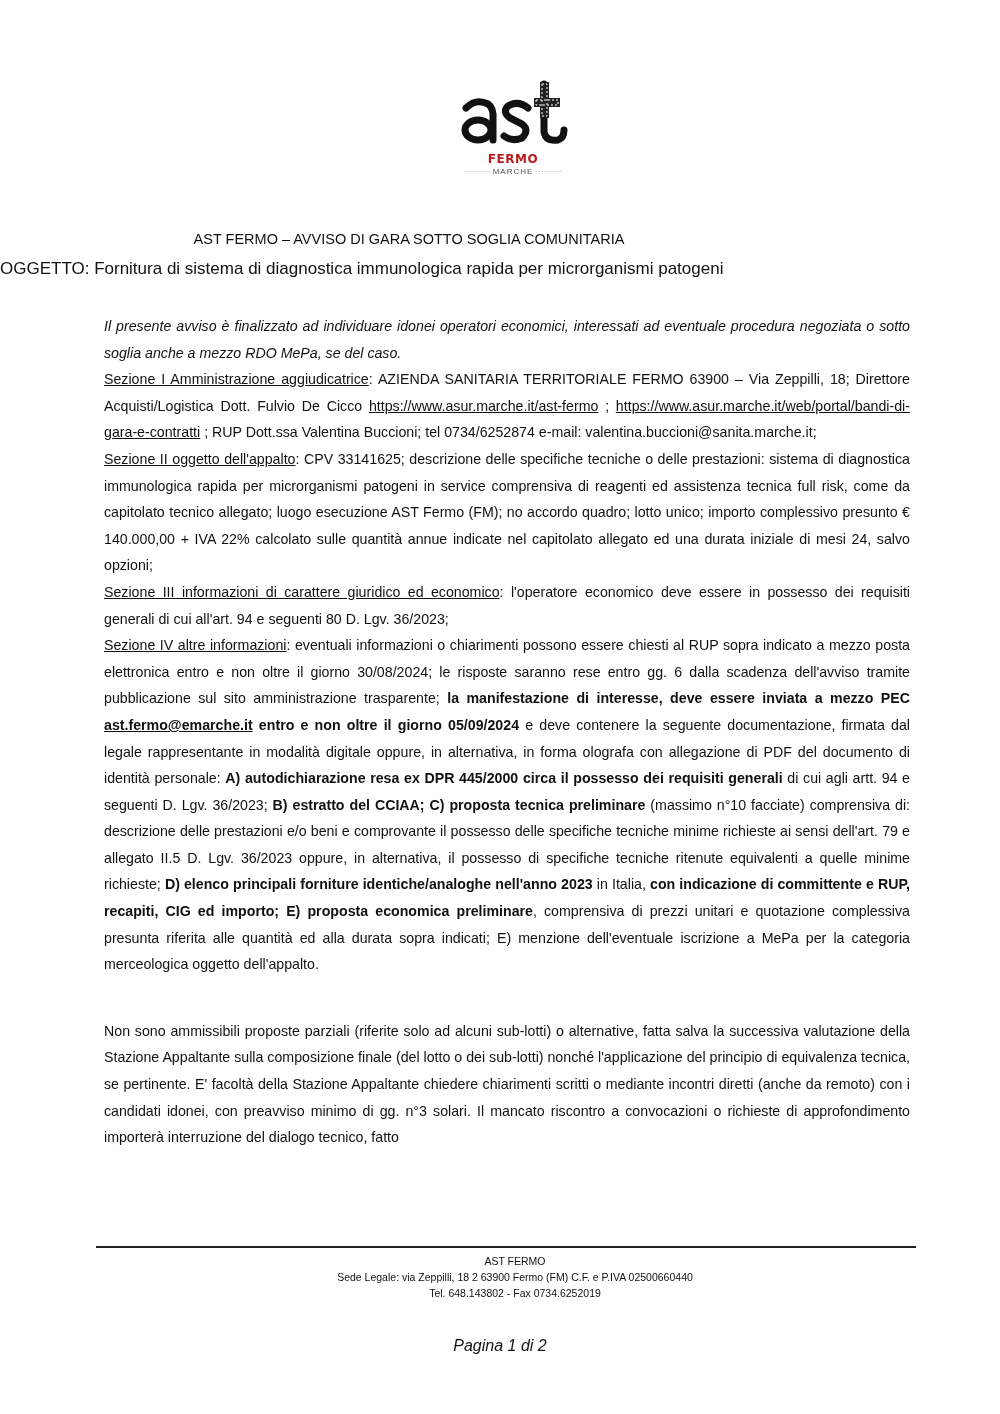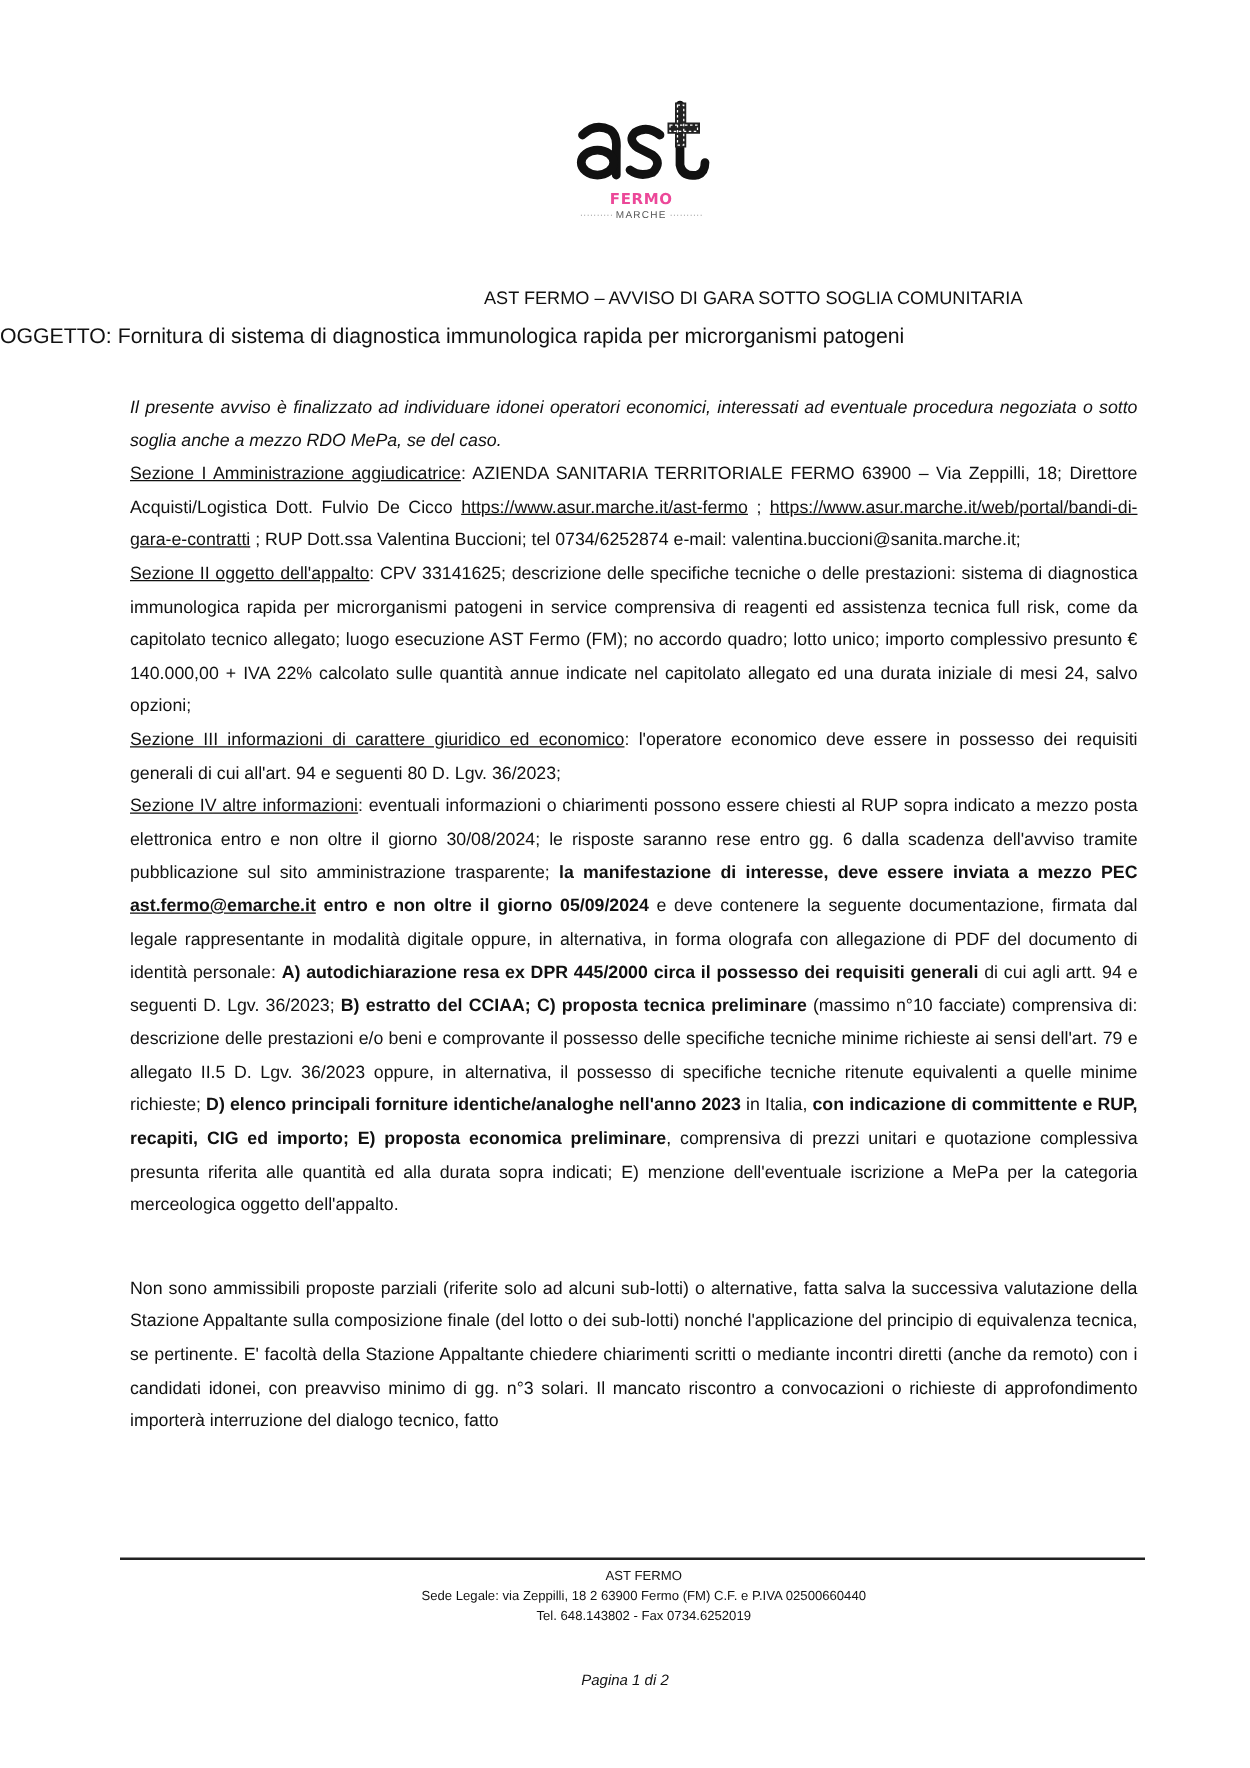--- a/index.html
+++ b/index.html
@@ -1,33 +1,33 @@
 <!DOCTYPE html>
 <html><head>
 <meta charset="utf-8">
 <style>
   html, body { margin: 0; padding: 0; background: #ffffff; }
   body { width: 1000px; height: 1414px; position: relative; overflow: hidden;
          font-family: "Liberation Sans", sans-serif; color: #111; }
   .logo { position: absolute; left: 448px; top: 80px; width: 130px; height: 110px; text-align: center; }
   .logo svg { display: block; margin: 0 auto; }
-  .logo .fermo { font-family: "DejaVu Sans", sans-serif; font-weight: bold; font-size: 12px; letter-spacing: 0.5px; margin-top: 2px; color: #ec4899; }
+  .logo .fermo { font-family: "DejaVu Sans", sans-serif; font-weight: bold; font-size: 12px; letter-spacing: 0.5px; margin-top: 2px; color: #b91c1c; }
   .logo .marche { font-size: 8px; color: #555; letter-spacing: 1px; margin-top: 1px; }
   .logo .marche .dots { color: #999; letter-spacing: 0; }
-  .title { position: absolute; left: 0; width: 818px; top: 231px; text-align: right; font-size: 14.5px; }
+  .title { position: absolute; left: 0; width: 818px; top: 231px; text-align: center; font-size: 14.5px; }
   .subject { position: absolute; left: 0; width: 924px; top: 259px; text-align: left; font-size: 17px; }
   .body { position: absolute; left: 104px; width: 806px; top: 313px; font-size: 14.2px; line-height: 26.6px; text-align: justify; }
   .body p { margin: 0; }
   .body p.gap { margin-top: 40px; }
   .italic { font-style: italic; }
   .u { text-decoration: underline; }
   .b { font-weight: bold; }
   .footer-rule { position: absolute; left: 96px; width: 820px; top: 1246px; height: 0; border-top: 2px solid #222; }
   .footer { position: absolute; left: 0; width: 1000px; top: 1253px; text-align: center; font-size: 10.5px; line-height: 16px; color: #111; padding-left: 15px; }
-  .pagenum { position: absolute; left: 0; width: 1000px; top: 1337px; text-align: center; font-size: 12px; font-style: italic; }
+  .pagenum { position: absolute; left: 0; width: 1000px; top: 1337px; text-align: center; font-size: 16px; font-style: italic; }
 </style>
 </head>
 <body>
 
 <div class="logo">
   <svg width="110" height="70" viewBox="0 0 110 70">
 
     <path d="M8 28 Q18 18 30 24 Q36 28 35 40 L35 60" fill="none" stroke="#111" stroke-width="7" stroke-linecap="round"></path>
     <ellipse cx="20" cy="50" rx="13" ry="10" fill="none" stroke="#111" stroke-width="7"></ellipse>
 

